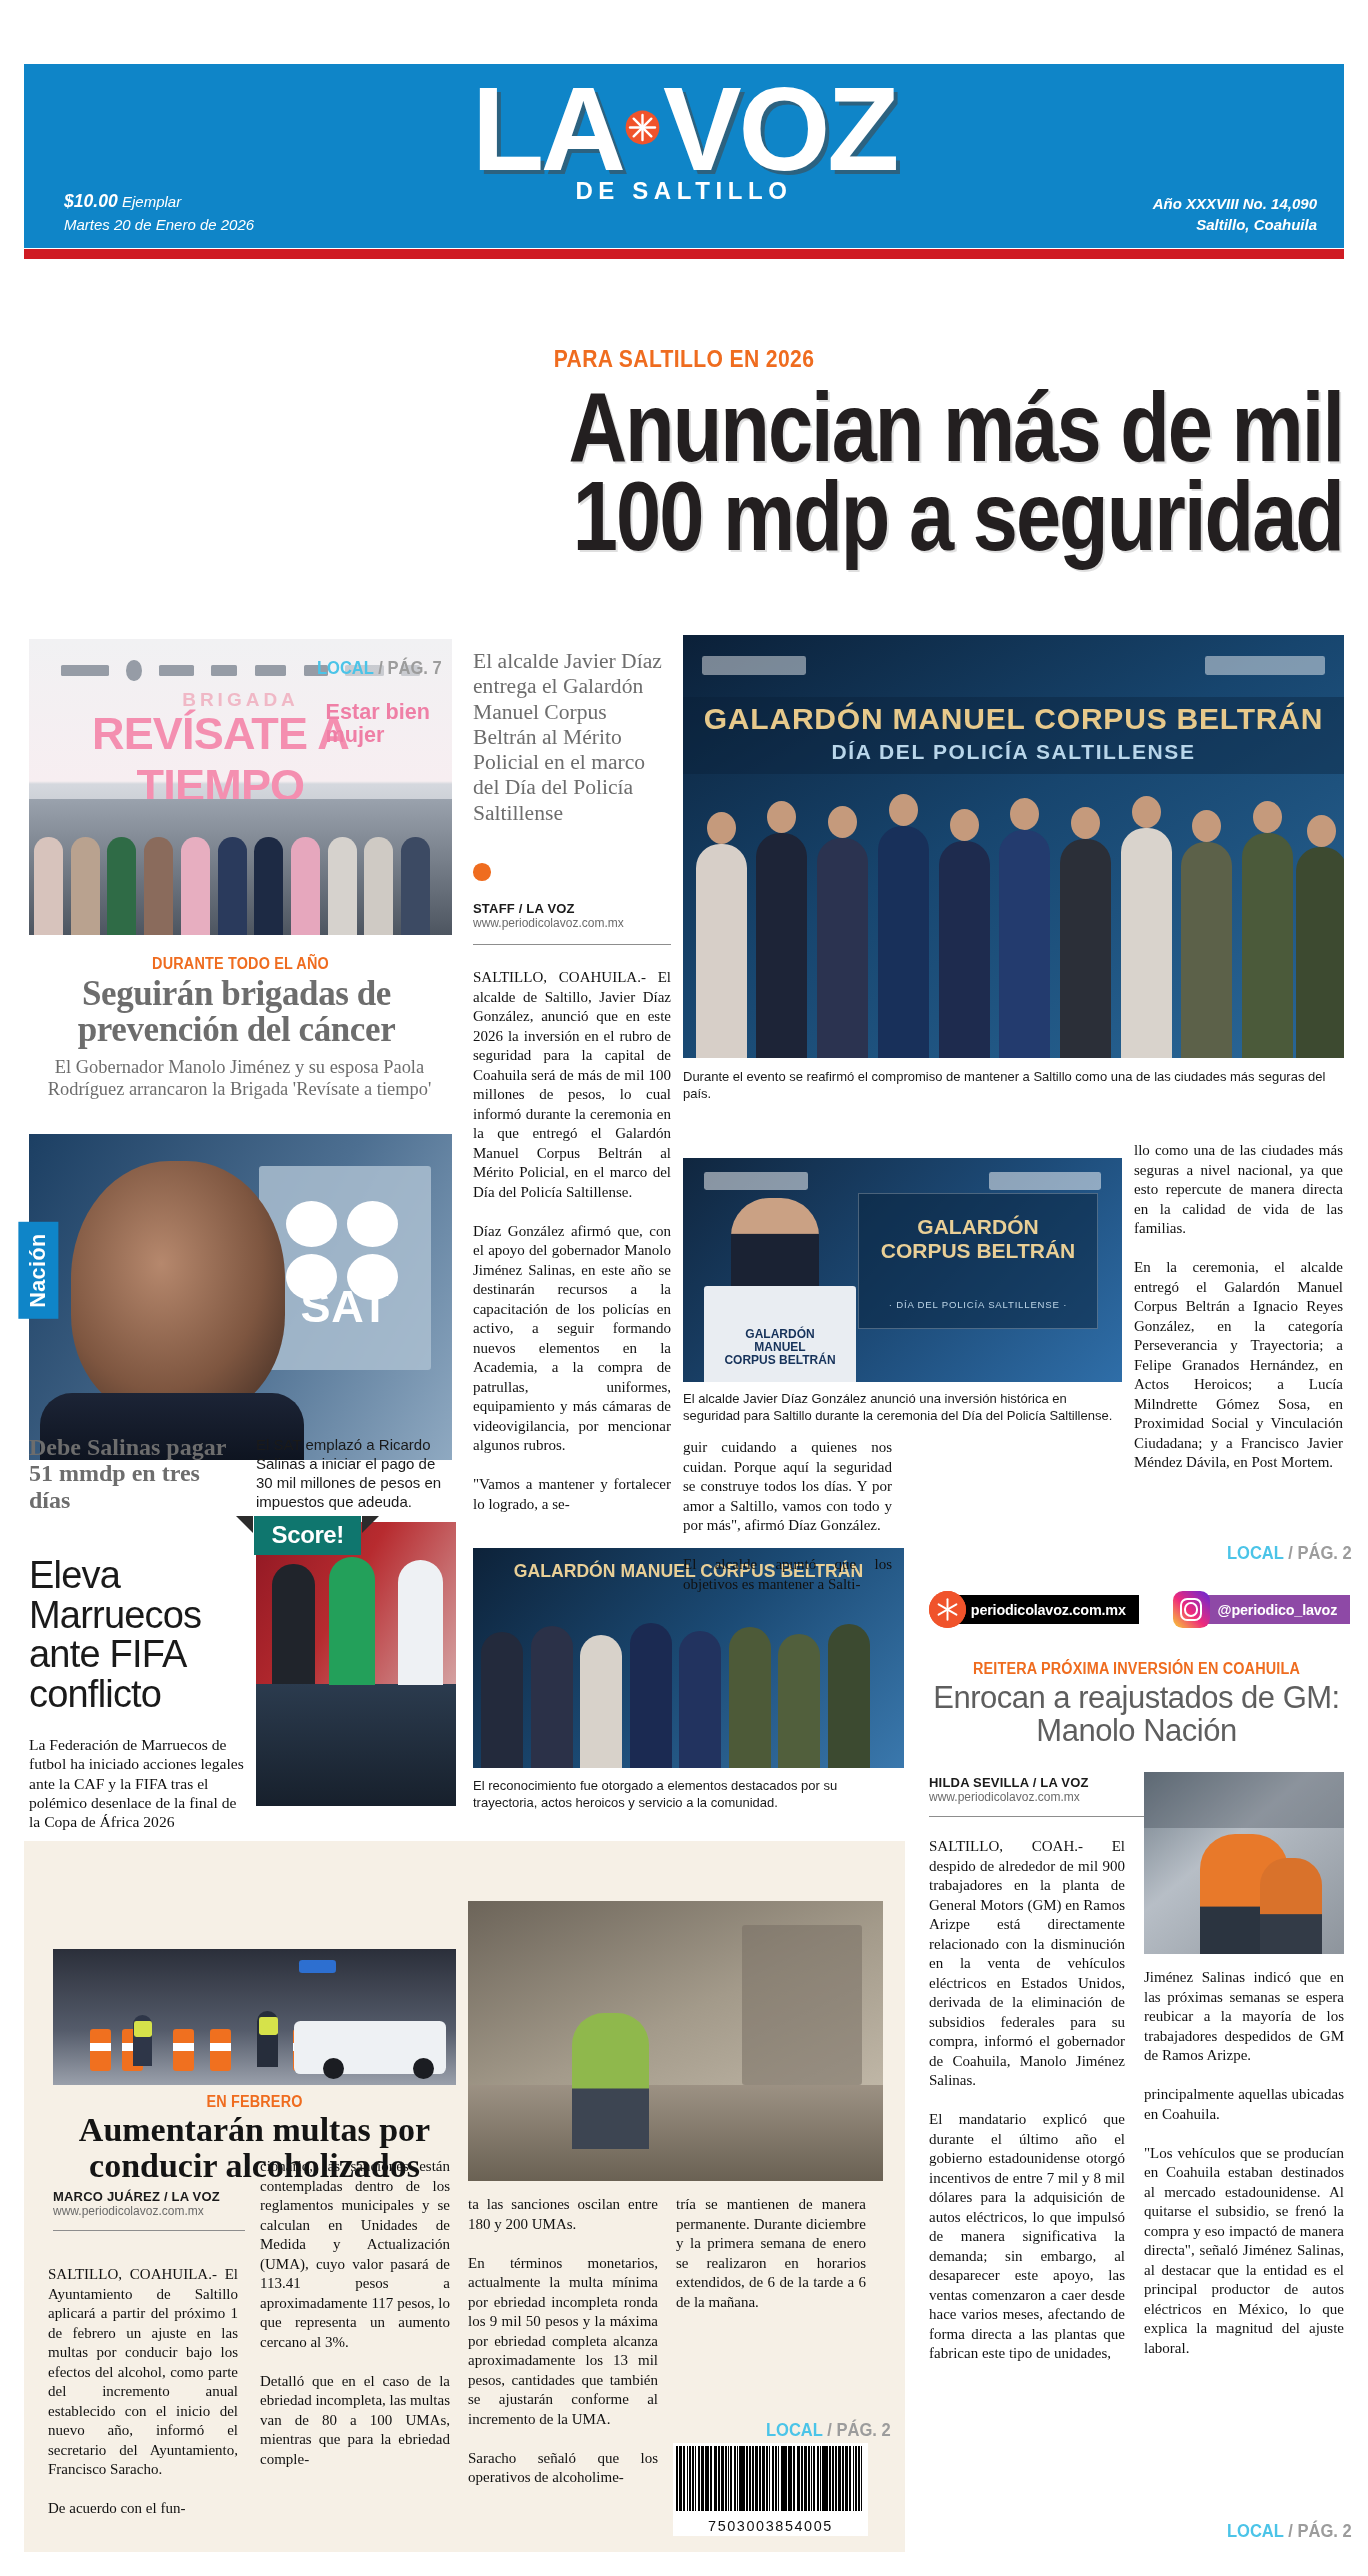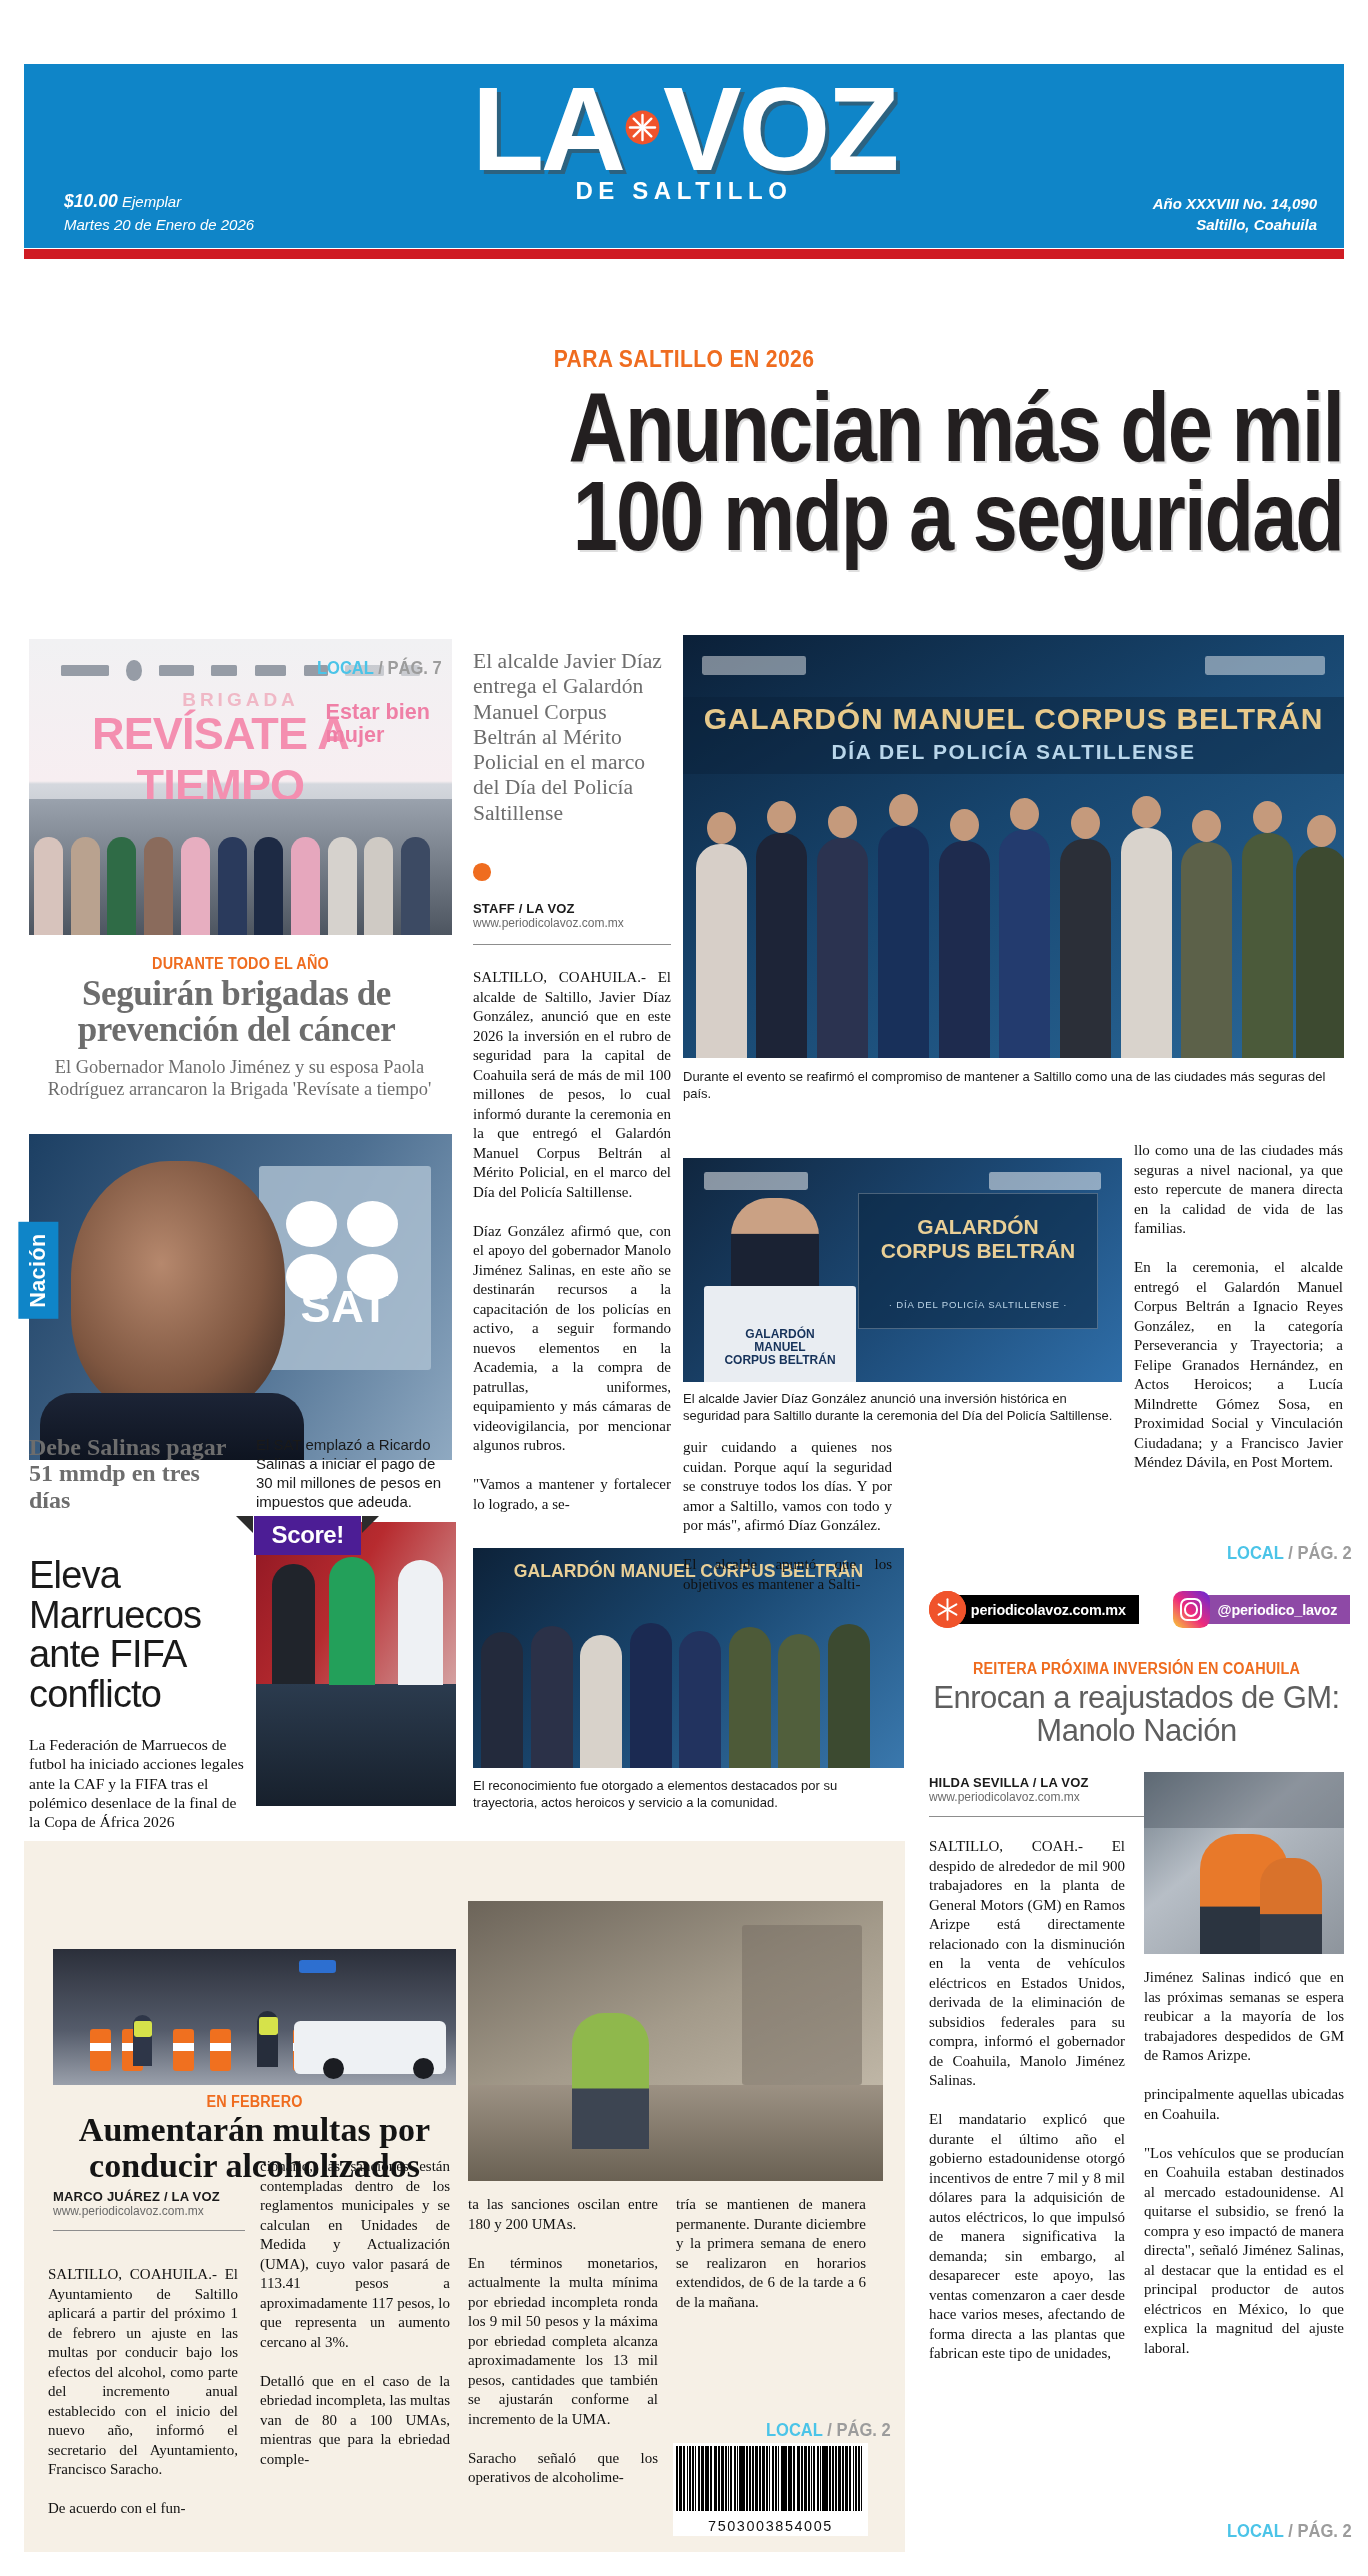--- a/index.html
+++ b/index.html
@@ -155,21 +155,21 @@
   .fifa-deck {
     position:absolute; left:29px; top:1735px; width:216px;
     font-family:"Liberation Serif", serif; font-size:15.6px; line-height:1.24; color:#111;
   }
   .fifa-photo { left:256px; top:1522px; width:200px; height:284px; }
   .fifa-bg { position:absolute; inset:0; background:linear-gradient(160deg,#8b1420,#c02a33 40%,#2c6f47 100%); }
   .fifa-top { position:absolute; inset:0 0 43% 0; background:linear-gradient(120deg,#8f1723,#b72b2f 45%,#d4a1a1); }
   .fifa-bot { position:absolute; top:57%; left:0; right:0; bottom:0; background:linear-gradient(180deg,#2b3b4e,#17202c); }
   .score-badge {
     position:absolute; left:254px; top:1516px; z-index:5;
-    background:#4c1d95; color:#fff;
+    background:#0f766e; color:#fff;
     font-family:"Liberation Sans",sans-serif; font-weight:bold; font-size:24px;
     padding:4.8px 17.6px 6.4px 17.6px; letter-spacing:-0.4px;
   }
   .score-badge:before, .score-badge:after {
     content:""; position:absolute; top:0; width:0; height:0;
     border-top:17.6px solid #2c2c2c; }
   .score-badge:before { left:-17.6px; border-left:17.6px solid transparent; }
   .score-badge:after { right:-17.6px; border-right:17.6px solid transparent; }
 
   

